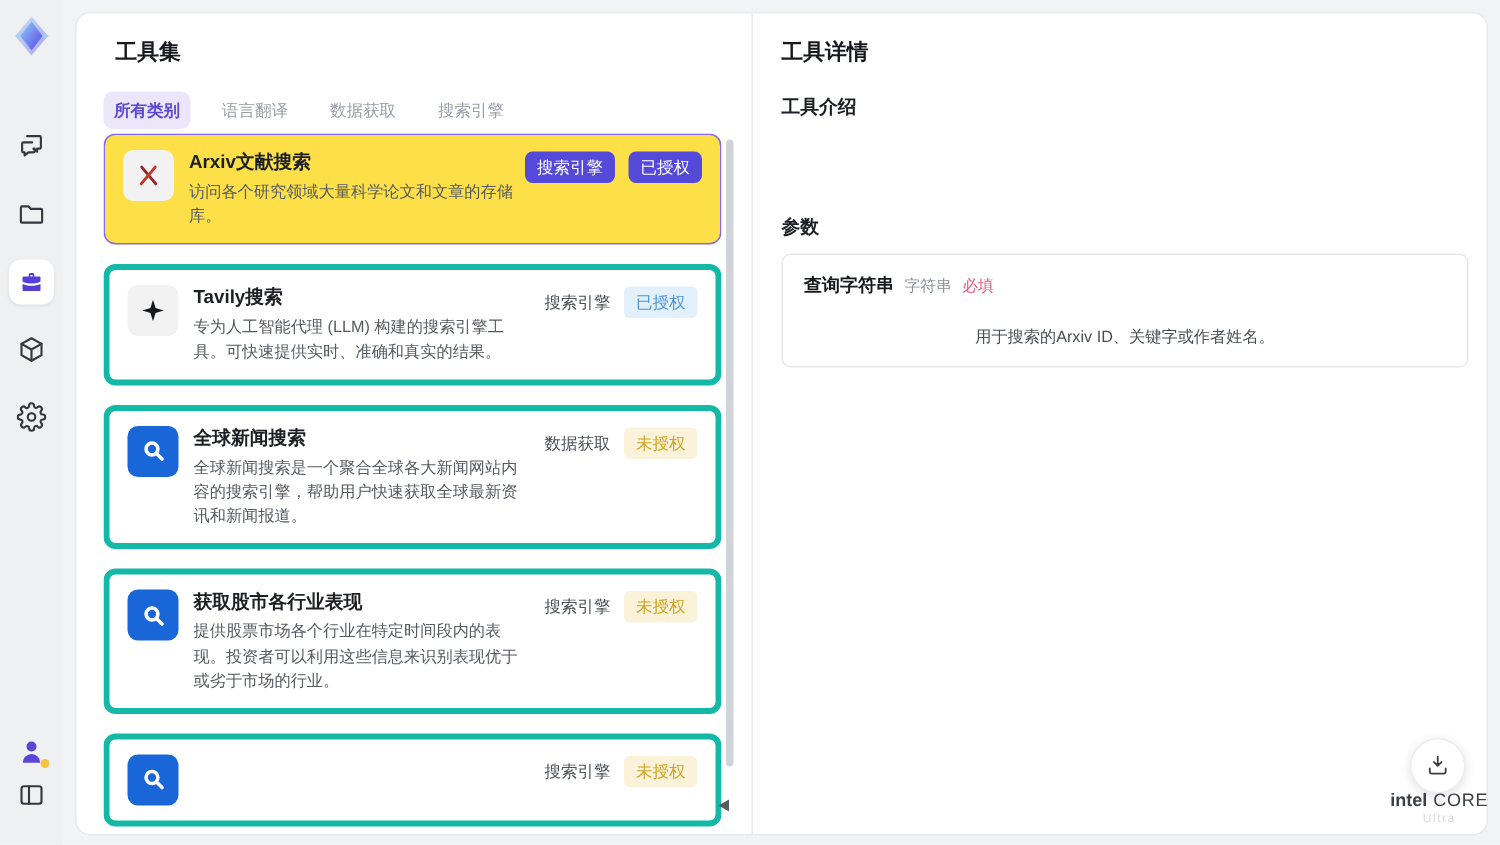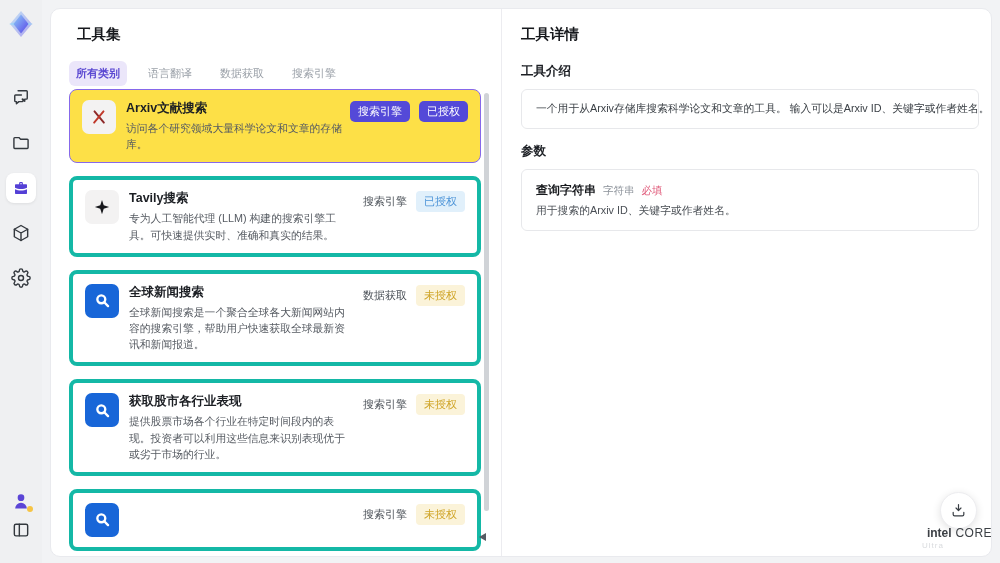--- a/index.html
+++ b/index.html
@@ -59,32 +59,32 @@
   
   .d-title { position:absolute; left:470px; top:16px; font-size:14.5px; font-weight:bold; color:#17191d; }
   .d-sub { position:absolute; left:470px; font-size:12.5px; font-weight:bold; color:#1c1f24; }
   .d-box { position:absolute; left:470px; width:458px; border:1px solid #e7e8eb;
     border-radius:6px; background:#fff; padding:12px 14px; }
   .intro-text { font-size:10.8px; color:#3b4046; white-space:nowrap; }
   .p-line1 { display:flex; align-items:baseline; gap:7px;text-align:right; }
   .p-name { font-size:12px; font-weight:bold; color:#16181c; }
   .p-type { font-size:10.5px; color:#8a9098; }
   .p-req { font-size:10.5px; color:#e05a7a; }
-  .p-desc { font-size:10.8px; color:#4a4f55; margin-top:5px; }
+  .p-desc { font-size:10.8px; color:#4a4f55; margin-top:19px;text-align:center; }
 
   
   .fab { position:absolute; left:940px; top:492px; width:37px; height:37px; border-radius:50%;
     background:#fff; border:1px solid #ededf0; box-shadow:0 2px 8px rgba(0,0,0,.12);
     display:flex; align-items:center; justify-content:center; cursor:pointer; }
   .fab svg { width:17px; height:17px; stroke:#3a3f45; fill:none; stroke-width:1.7;
     stroke-linecap:round; stroke-linejoin:round; }
   .brand { position:absolute; left:922px; top:526px; width:75px; text-align:center;
     font-size:12px; color:#3c4045; letter-spacing:.5px; }
   .brand .b1 { font-weight:bold; letter-spacing:0; }
-  .brand-sub { font-size:8px; color:#d9dbde; text-align:left; margin-top:1px; letter-spacing:1px; }
+  .brand-sub { font-size:8px; color:#d9dbde; text-align:center; margin-top:1px; letter-spacing:1px; }
 </style>
 </head>
 <body>
 
 <div class="rail">
   <svg class="logo" viewBox="0 0 28 28">
     <defs>
       <linearGradient id="lg1" x1="0" y1="0" x2="1" y2="1">
         <stop offset="0" stop-color="#8fd0f8"></stop>
           <stop offset="1" stop-color="#5a43e8"></stop>
@@ -235,23 +235,20 @@
 
   </div>
 
   <div class="scroll-track">
     <div class="scroll-thumb"></div>
   </div>
   <div class="scroll-arrow"></div>
 
   <div class="d-title">工具详情</div>
   <div class="d-sub" style="top:54px">工具介绍</div>
-  <div class="d-box" style="top:80px">
-    <div class="intro-text">一个用于从Arxiv存储库搜索科学论文和文章的工具。 输入可以是Arxiv ID、关键字或作者姓名。</div>
-  </div>
   <div class="d-sub" style="top:134px">参数</div>
   <div class="d-box" style="top:160px">
     <div class="p-line1">
       <span class="p-name">查询字符串</span>
       <span class="p-type">字符串</span>
       <span class="p-req">必填</span>
     </div>
     <div class="p-desc">用于搜索的Arxiv ID、关键字或作者姓名。</div>
   </div>
 </div>

